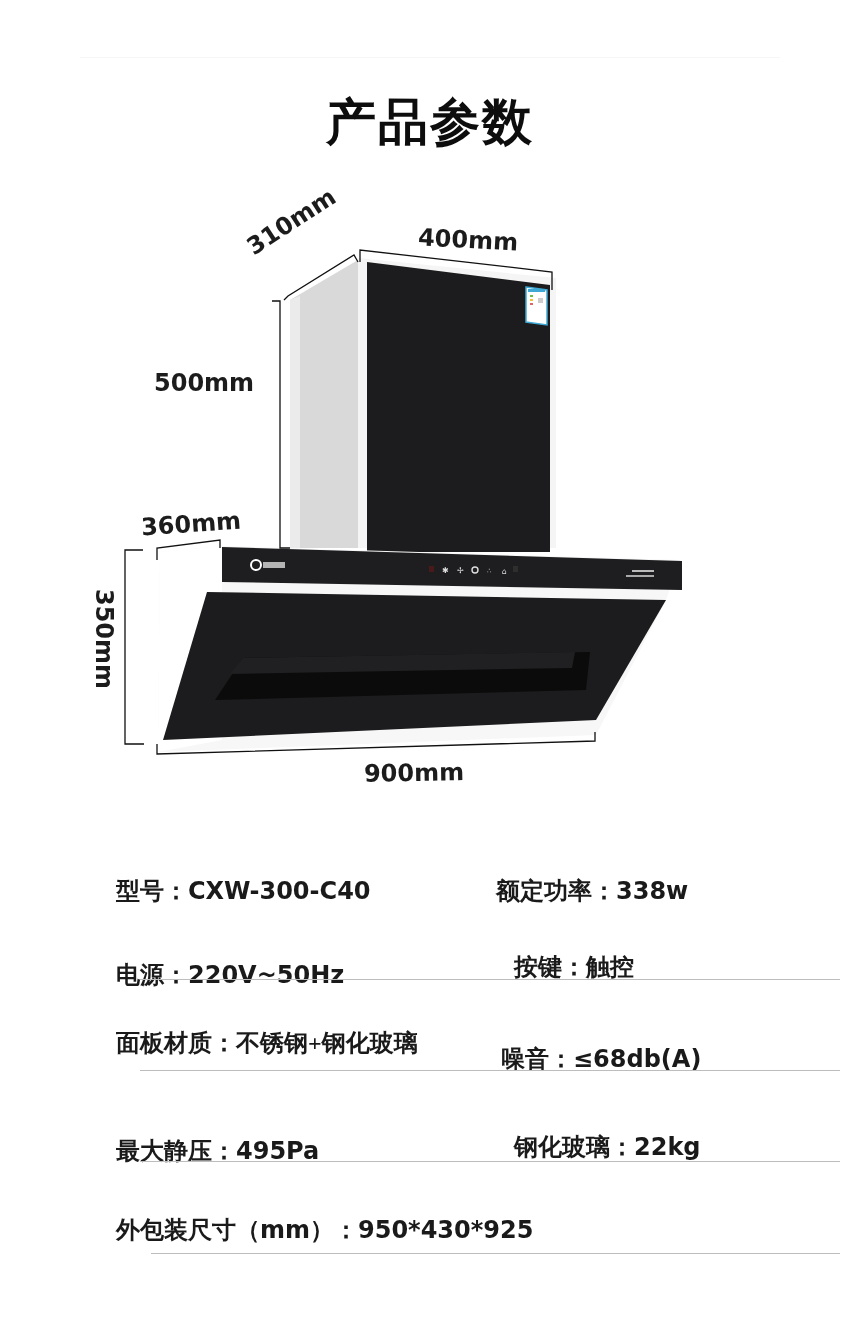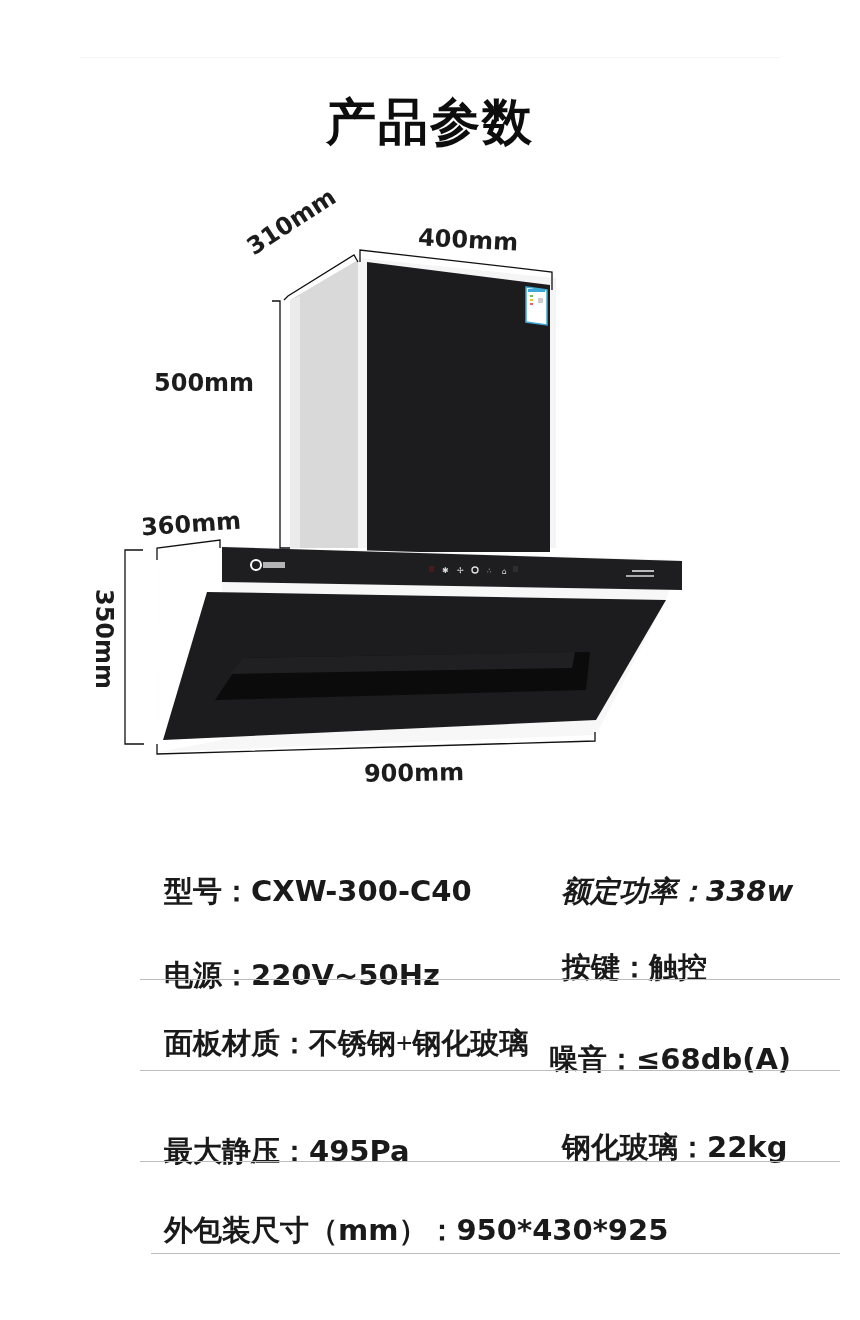--- a/index.html
+++ b/index.html
@@ -55,25 +55,24 @@
 
     .specs {
       position: absolute;
       left: 0; top: 860px;
       width: 860px;
     }
     .spec {
       position: absolute;
       font-family: "DejaVu Sans", sans-serif;
       font-weight: bold;
-      font-size: 29px;
+      font-size: 24px;
       color: #1a1a1a;
       white-space: nowrap;
       line-height: 30px;
-      margin-left: 48px;
     }
     .rule {
       position: absolute;
       height: 1px;
       background: #bdbdbd;
     }
   </style>
 </head>
 <body>
 
@@ -147,21 +146,21 @@
   <div class="dim-label dim-d310">310mm</div>
   <div class="dim-label dim-h500">500mm</div>
   <div class="dim-label dim-d360">360mm</div>
   <div class="dim-label dim-h350">350mm</div>
   <div class="dim-label dim-w900">900mm</div>
 </div>
 
 <div class="specs">
 
   <div class="spec" style="left:116px; top:16px;">型号：CXW-300-C40</div>
-  <div class="spec" style="left:513px; top:16px;font-style:italic;">额定功率：338w</div>
+  <div class="spec" style="left:496px; top:16px;">额定功率：338w</div>
 
   <div class="spec" style="left:116px; top:100px;">电源：220V~50Hz</div>
   <div class="spec" style="left:514px; top:92px;text-align:right;">按键：触控</div>
   <div class="rule" style="left:140px; top:119px; width:700px;"></div>
 
   <div class="spec" style="left:116px; top:168px;font-family:Liberation Serif, serif;">面板材质：不锈钢+钢化玻璃</div>
   <div class="spec" style="left:501px; top:184px;">噪音：≤68db(A)</div>
   <div class="rule" style="left:140px; top:210px; width:700px;"></div>
 
   <div class="spec" style="left:116px; top:276px;">最大静压：495Pa</div>

